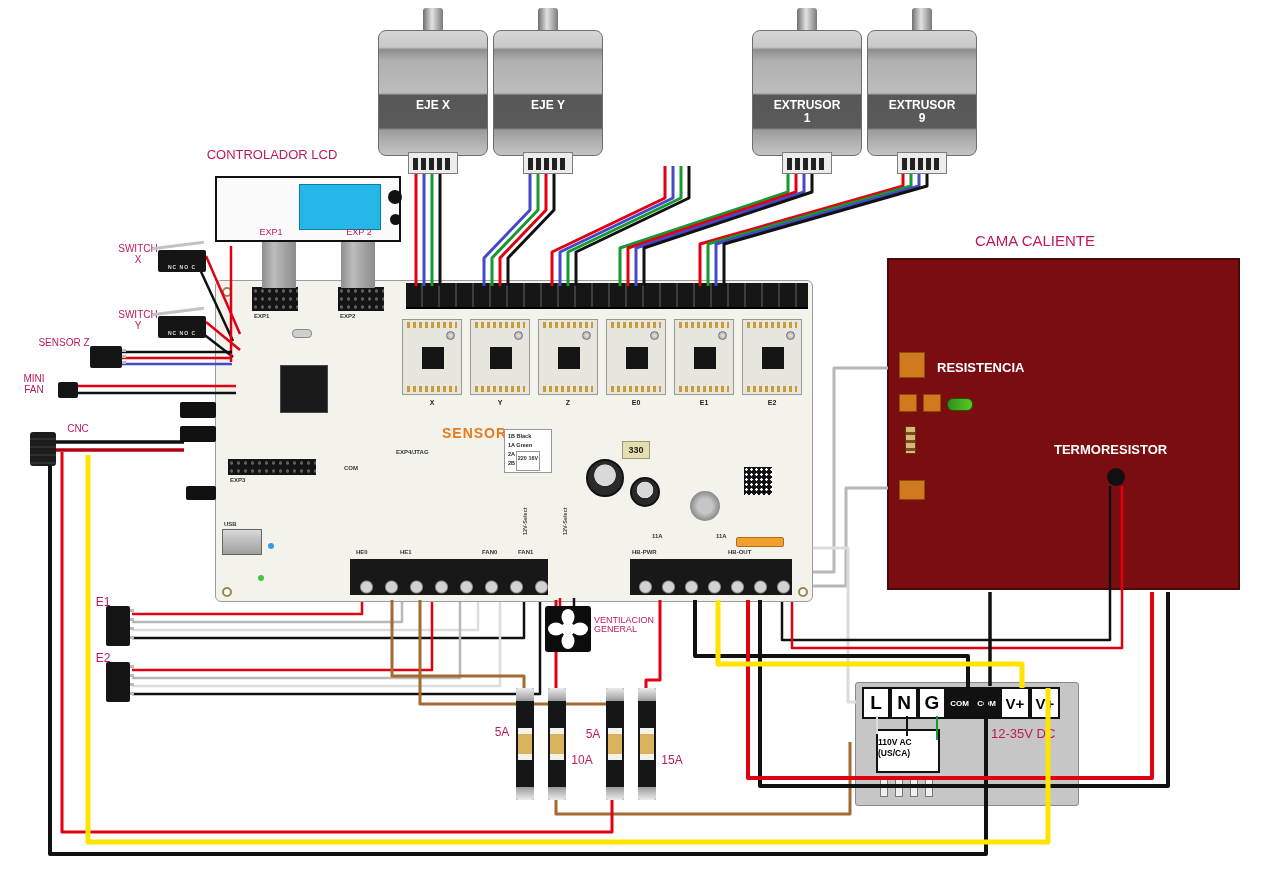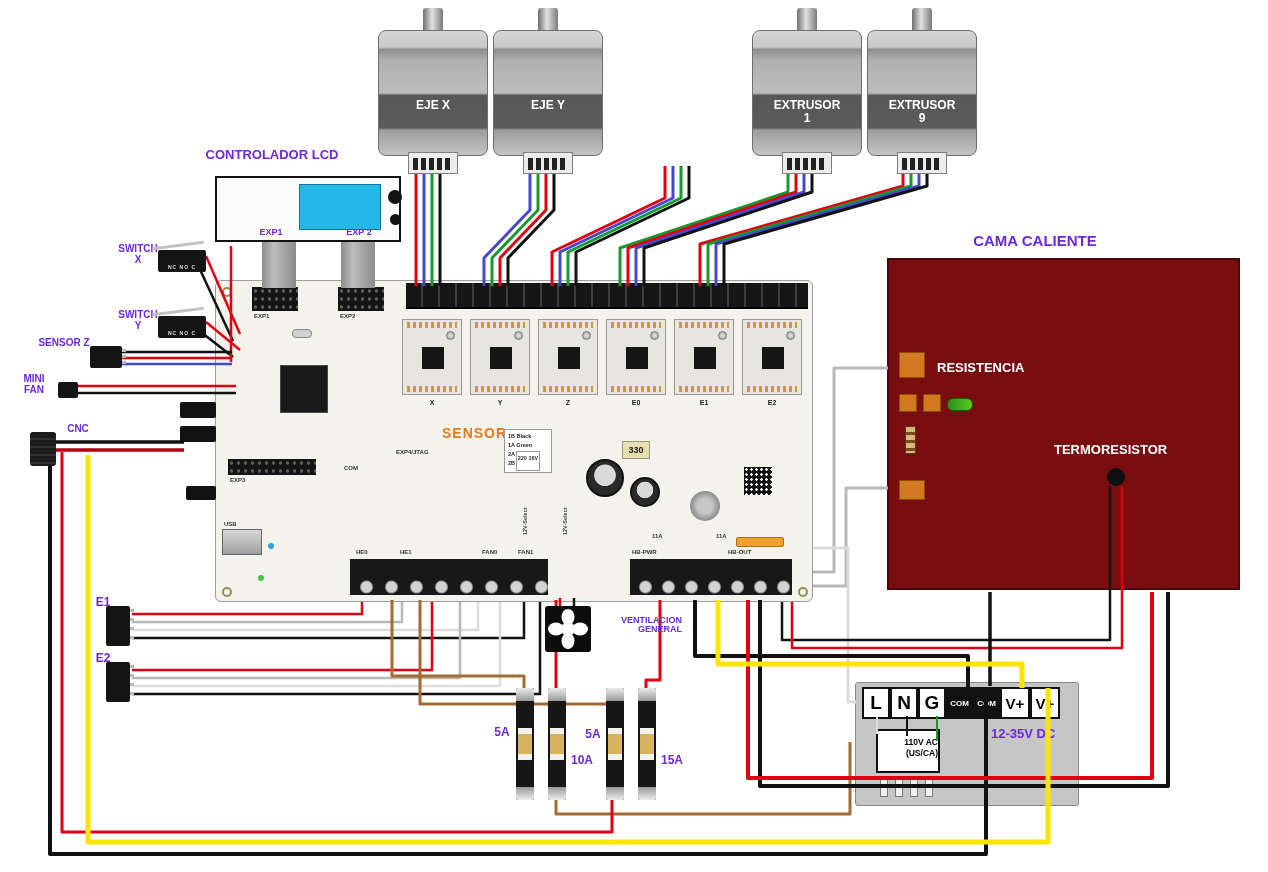--- a/index.html
+++ b/index.html
@@ -1,19 +1,19 @@
 <!DOCTYPE html>
 <html><head>
 <meta charset="utf-8">
 <style>
 *{margin:0;padding:0;box-sizing:border-box}
 body{background:#fff}
 .stage{position:relative;width:1268px;height:872px;background:#fff;overflow:hidden;font-family:"Liberation Sans",sans-serif}
 .abs{position:absolute}
-.lbl{position:absolute;font-weight:bold;color:#6d28d9;text-align:center;line-height:1.05}
+.lbl{position:absolute;font-weight:normal;color:#be185d;text-align:center;line-height:1.05}
 
 .motor{position:absolute;top:8px;width:110px;height:170px}
 .shaft{position:absolute;left:45px;top:0;width:20px;height:30px;background:linear-gradient(90deg,#6f6f6f,#e2e2e2 45%,#7a7a7a);border-radius:3px}
 .mbody{position:absolute;top:22px;left:0;width:110px;height:126px;border-radius:8px;border:1px solid #6f6f6f;
  background:linear-gradient(180deg,#d6d6d6 0%,#c8c8c8 13%,#8d8d8d 15%,#b0b0b0 24%,#bdbdbd 50%,#575757 52%,#5b5b5b 78%,#9d9d9d 80%,#c4c4c4 100%)}
 .mlabel{position:absolute;top:68px;left:20px;right:20px;text-align:center;color:#fff;font-weight:bold;font-size:12px;line-height:13px}
 .mconn{position:absolute;top:144px;left:30px;width:50px;height:22px;background:#ececec;border:1px solid #7d7d7d}
 .mconn::after{content:"";position:absolute;left:4px;right:4px;top:5px;height:12px;background:repeating-linear-gradient(90deg,#222 0 5px,#ececec 5px 8px)}
 
 .lcdbox{position:absolute;left:215px;top:176px;width:186px;height:66px;background:#fbfbfb;border:2px solid #111}
@@ -55,21 +55,21 @@
 .bres{position:absolute;left:16px;top:166px;width:11px;height:28px;background:repeating-linear-gradient(180deg,#d8b878 0 5px,#7a4a1a 5px 8px);border:1px solid #5a3a12}
 .therm{position:absolute;left:218px;top:208px;width:18px;height:18px;background:#101010;border-radius:50%}
 .btext{position:absolute;color:#fff;font-weight:bold;font-size:13px;white-space:nowrap}
 
 .psu{position:absolute;left:855px;top:682px;width:224px;height:124px;background:#c6c6c6;border:1px solid #8a8a8a;border-radius:3px}
 .tstrip{position:absolute;left:6px;top:4px;display:flex}
 .tL,.tC,.tV{height:32px;display:flex;align-items:center;justify-content:center;border:2px solid #111;font-weight:bold}
 .tL{width:28px;background:#fff;font-size:19px}
 .tC{width:27px;background:#111;color:#fff;font-size:8px}
 .tV{width:30px;background:#fff;font-size:15px}
-.acbox{position:absolute;left:20px;top:46px;width:64px;height:44px;background:#fff;border:2px solid #111;font-size:8.5px;font-weight:bold;text-align:right;padding-top:6px;line-height:11px}
+.acbox{position:absolute;left:20px;top:46px;width:64px;height:44px;background:#fff;border:2px solid #111;font-size:8.5px;font-weight:bold;text-align:left;padding-top:6px;line-height:11px}
 .prongs{position:absolute;left:24px;top:94px;display:flex;gap:7px}
 .prong{width:8px;height:20px;background:#f0f0f0;border:1px solid #777}
 
 .fuseh{position:absolute;top:688px;width:18px;height:112px;background:#161616;border-radius:2px}
 .fuseh::before{content:"";position:absolute;left:0;right:0;top:0;height:13px;background:linear-gradient(#ececec,#9a9a9a);border-radius:2px 2px 0 0}
 .fuseh::after{content:"";position:absolute;left:0;right:0;bottom:0;height:13px;background:linear-gradient(#9a9a9a,#ececec);border-radius:0 0 2px 2px}
 .fwin{position:absolute;left:2px;right:2px;top:40px;height:32px;background:linear-gradient(180deg,#f2f2ea 0 6px,#d8b25c 6px 26px,#f2f2ea 26px)}
 
 .fanbox{position:absolute;left:545px;top:606px;width:46px;height:46px;background:#0c0c0c;border-radius:3px}
 
@@ -359,21 +359,21 @@
     <svg width="46" height="46" viewBox="0 0 46 46">
       <g fill="#ffffff">
         <ellipse cx="23" cy="11" rx="6.5" ry="8"></ellipse>
         <ellipse cx="35" cy="23" rx="8" ry="6.5"></ellipse>
         <ellipse cx="23" cy="35" rx="6.5" ry="8"></ellipse>
         <ellipse cx="11" cy="23" rx="8" ry="6.5"></ellipse>
         <circle cx="23" cy="23" r="7"></circle>
       </g>
     </svg>
   </div>
-  <div class="lbl" style="left:594px;top:616px;width:88px;font-size:9px;text-align:right">VENTILACION GENERAL</div>
+  <div class="lbl" style="left:594px;top:616px;width:88px;font-size:9px;text-align:left">VENTILACION GENERAL</div>
 
   <div class="fuseh" style="left:516px">
       <span class="fwin"></span>
     </div>
   <div class="fuseh" style="left:548px">
       <span class="fwin"></span>
     </div>
   <div class="fuseh" style="left:606px">
       <span class="fwin"></span>
     </div>

